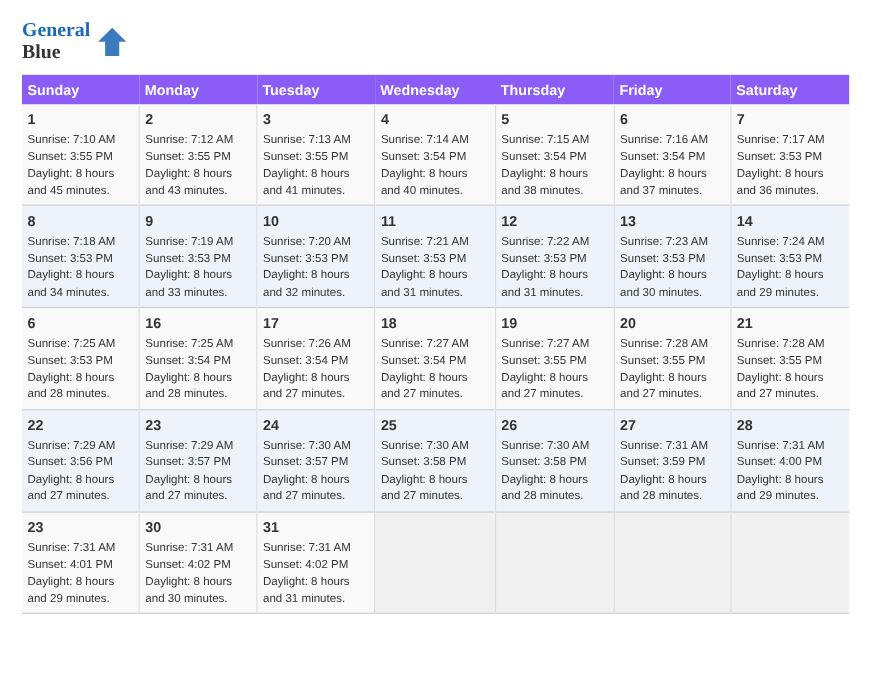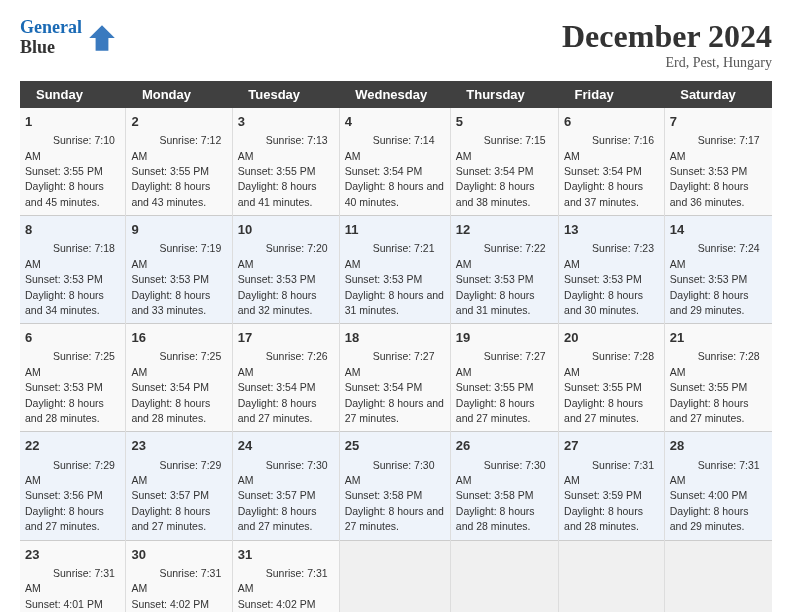--- a/index.html
+++ b/index.html
@@ -45,23 +45,23 @@
     .subtitle {
       font-size: 14px;
       color: #555;
     }
     table {
       width: 100%;
       border-collapse: collapse;
       font-size: 11px;
     }
     thead tr th {
-      background-color: #404040;
+      background-color: #8b5cf6;
       color: #fff;
-      padding: 6px 16px;
+      padding: 6px 5px;
       text-align: left;
       font-size: 13px;
       font-weight: bold;
     }
     tbody tr {
       border-bottom: 1px solid #ccc;
     }
     tbody tr:nth-child(odd) {
       background-color: #f9f9f9;
     }
@@ -79,43 +79,38 @@
     td:last-child { border-right: none; }
     .day-num {
       font-size: 13px;
       font-weight: bold;
       display: block;
       margin-bottom: 2px;
     }
     .day-info {
       font-size: 10.5px;
       color: #333;
-      margin-left: 28px;
     }
     .empty-cell {
       background: #f0f0f0 !important;
     }
   </style>
 </head>
 <body>
 
 <div class="header">
   <div class="logo">
     <div>
       <div style="display:flex;align-items:center;">
         <span class="logo-text"><span>General</span><br>Blue</span>
         <svg class="logo-icon" viewBox="0 0 40 40">
           <polygon points="20,4 36,20 28,20 28,36 12,36 12,20 4,20" fill="#3a7abf"></polygon>
         </svg>
       </div>
     </div>
-  </div>
-  <div class="title-block">
-    <div class="month-title">December 2024</div>
-    <div class="subtitle">Erd, Pest, Hungary</div>
   </div>
 </div>
 
 <table>
   <thead>
     <tr>
       <th>Sunday</th>
       <th>Monday</th>
       <th>Tuesday</th>
       <th>Wednesday</th>

